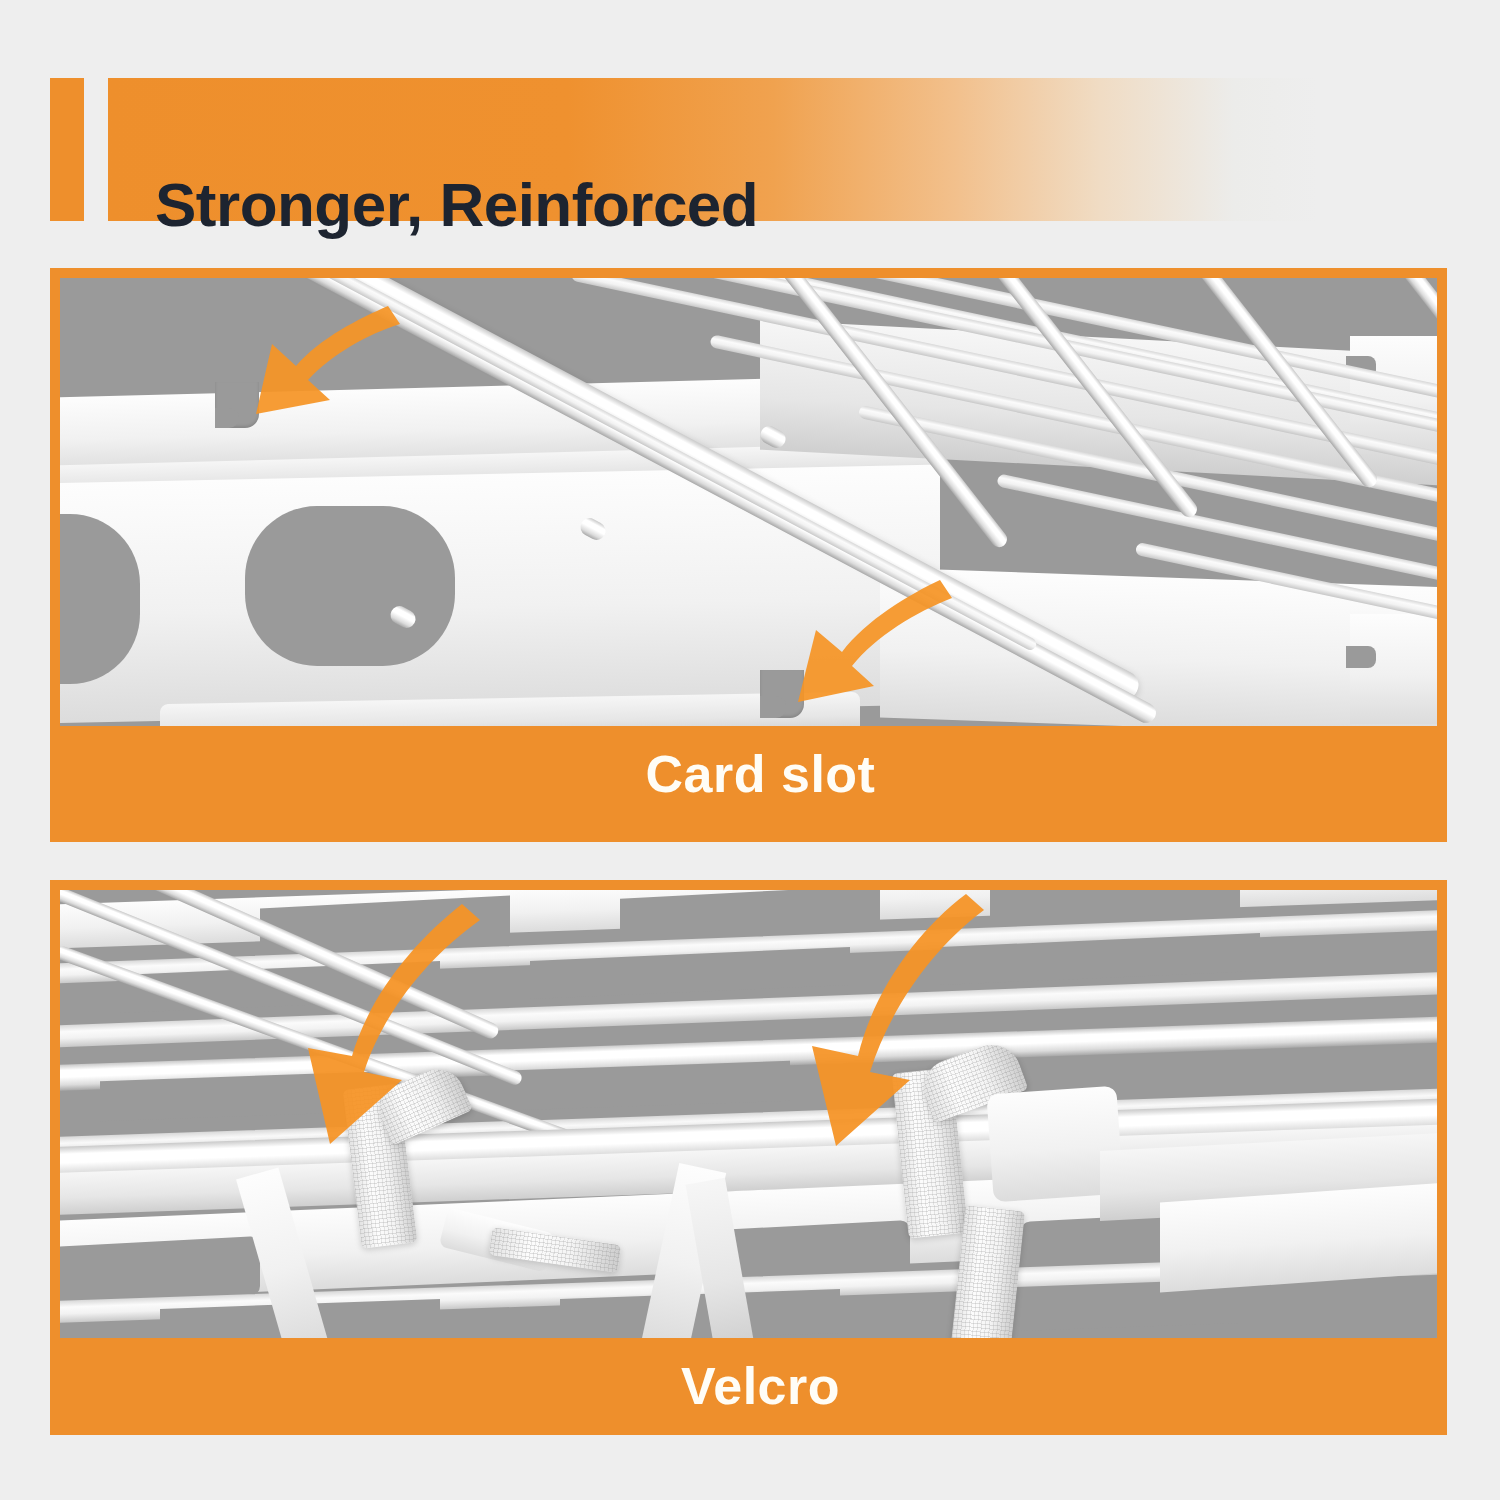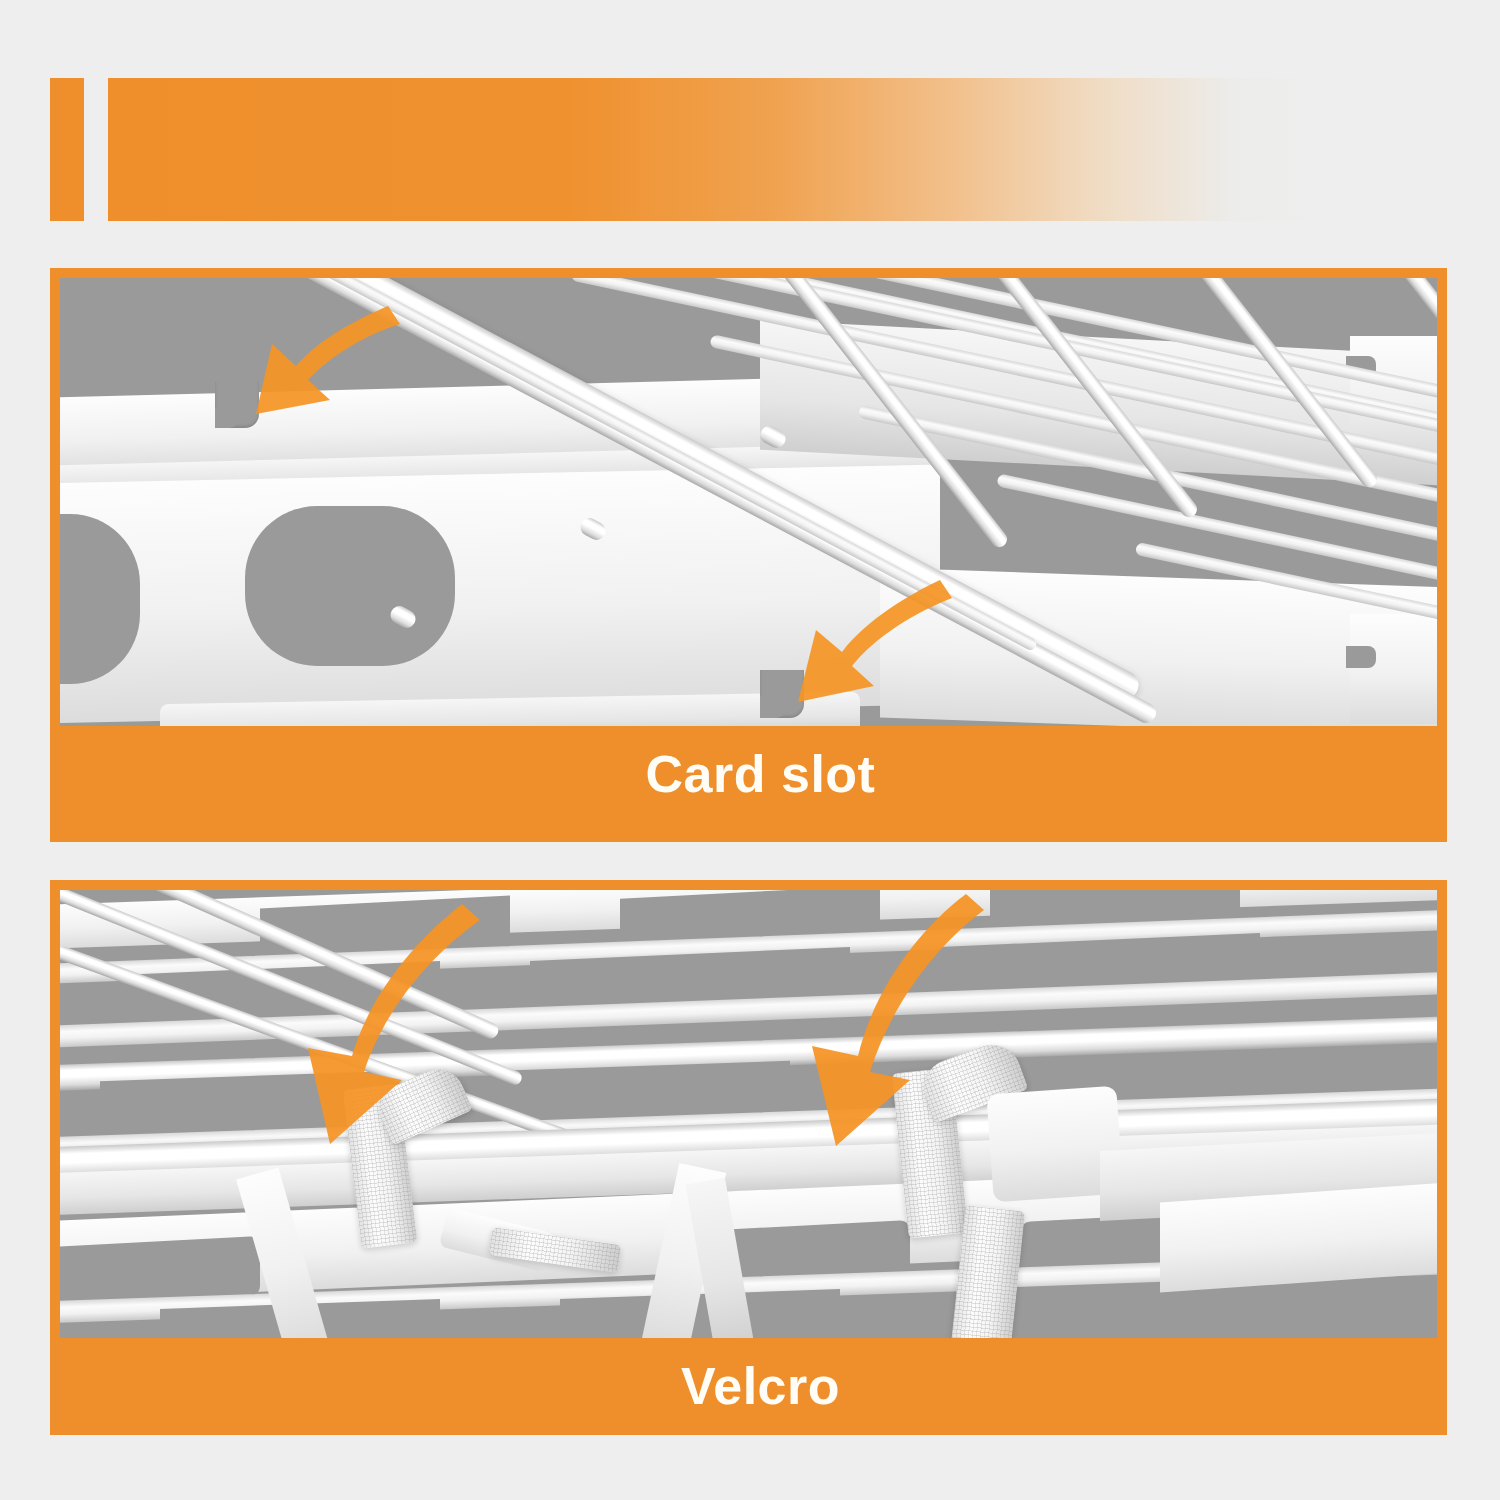--- a/index.html
+++ b/index.html
@@ -149,20 +149,21 @@
 
   
   .arrow-svg { position: absolute; overflow: visible; }
 </style>
 </head>
 <body>
 
 <div class="header">
   <div class="header-accent-bar"></div>
   <div class="header-banner"></div>
+  <div class="header-title">Stronger, Reinforced</div>
 </div>
 
 <div class="panel" id="panel-card-slot">
   <div class="panel-photo">
     <div class="scene">
 
       <div class="grayfield" style="left:0;top:0;width:100%;height:100%;"></div>
 
       <div class="plate" style="left:-20px;top:108px;width:900px;height:78px;transform:skewY(-1.5deg);"></div>
       <div class="plate shade" style="left:-20px;top:176px;width:900px;height:34px;transform:skewY(-1.5deg);"></div>

